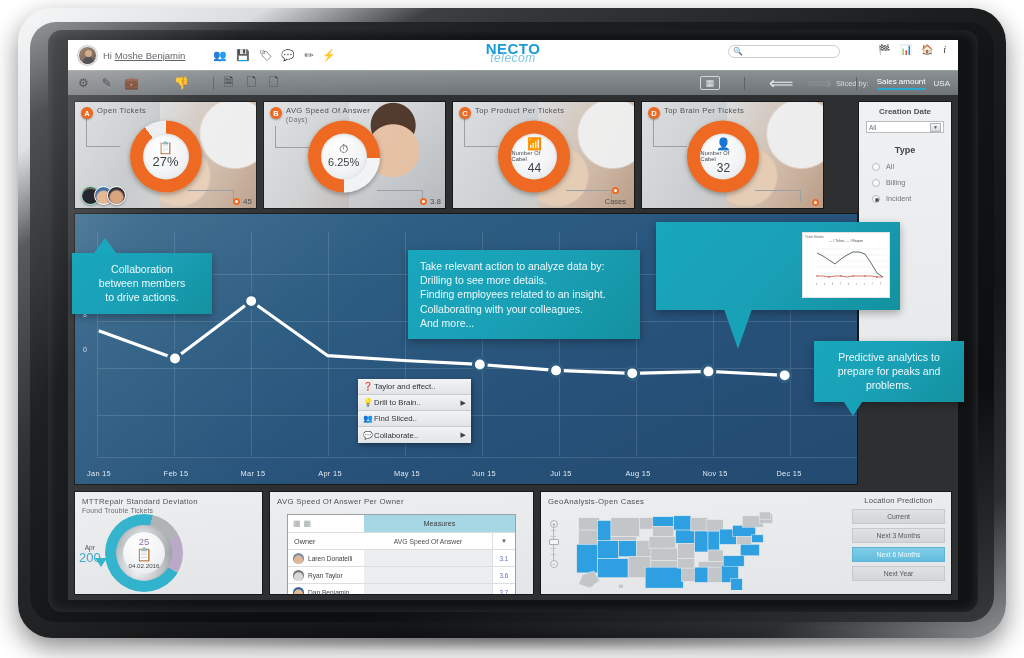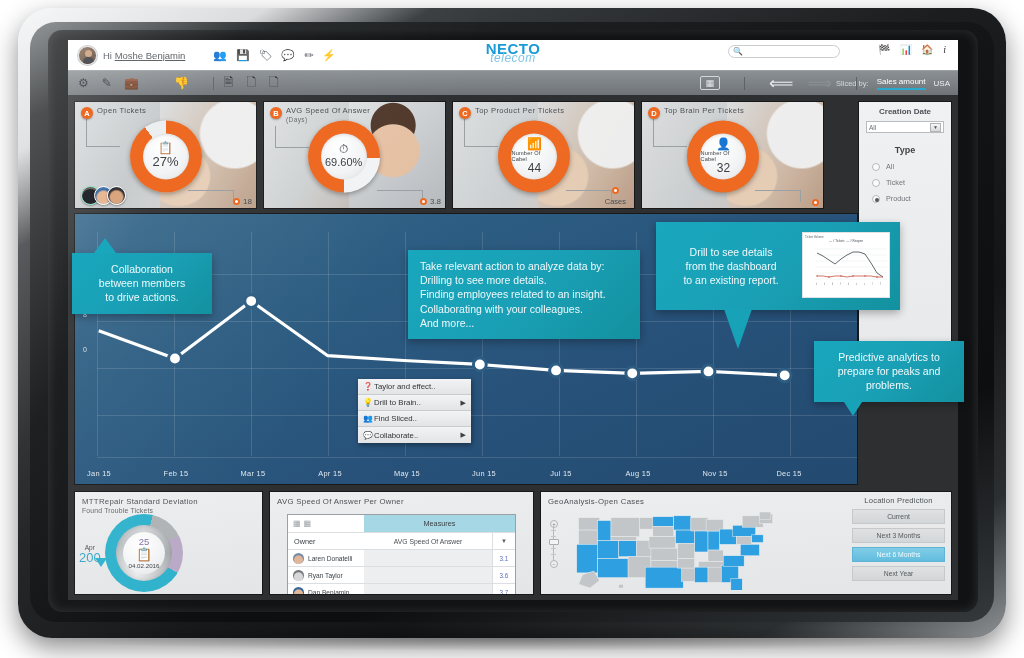--- a/index.html
+++ b/index.html
@@ -428,42 +428,42 @@
         <div class="donut-wrap">
           <div class="donut" style="background: conic-gradient(#ee6a22 0 90%, #eceeef 90% 100%)"></div>
           <div class="donut-hole">
             <span class="donut-icon">📋</span>
             <span class="donut-val">27%</span>
           </div>
         </div>
         <div class="kpi-foot-line"></div>
         <div class="kpi-footer">
           <span class="kpi-dot"></span>
-          <span class="kpi-foot-val">18</span>
+          <span class="kpi-foot-val">45</span>
         </div>
         <div class="kpi-avatars">
           <span class="av a1"></span>
           <span class="av a2"></span>
           <span class="av a3"></span>
         </div>
       </div>
 
       <div class="kpi-card bg2">
         <div class="kpi-photo face"></div>
         <div class="kpi-badge">B</div>
         <div class="kpi-title">
           <span>AVG Speed Of Answer</span>
           <span class="sub">(Days)</span>
         </div>
         <div class="kpi-leader" style="top:24px;height:22px"></div>
         <div class="donut-wrap" style="left:44%">
           <div class="donut" style="background: conic-gradient(from 180deg, #ee6a22 0 75.83%, #f2f3f4 75.83% 100%)"></div>
           <div class="donut-hole">
             <span class="donut-icon">⏱</span>
-            <span class="donut-val small">69.60%</span>
+            <span class="donut-val small">6.25%</span>
           </div>
         </div>
         <div class="kpi-foot-line"></div>
         <div class="kpi-footer">
           <span class="kpi-dot"></span>
           <span class="kpi-foot-val">3.8</span>
         </div>
       </div>
 
       <div class="kpi-card bg3">
@@ -517,25 +517,25 @@
         <span class="flt-caret">▼</span>
       </div>
       <div class="flt-group-title">Type</div>
 
       <div class="radio-row">
         <span class="radio"></span>
         <span class="radio-lbl">All</span>
       </div>
       <div class="radio-row">
         <span class="radio"></span>
-        <span class="radio-lbl">Ticket</span>
+        <span class="radio-lbl">Billing</span>
       </div>
       <div class="radio-row">
         <span class="radio on"></span>
-        <span class="radio-lbl">Product</span>
+        <span class="radio-lbl">Incident</span>
       </div>
 
       <div class="flt-lower">
         <div class="radio-row">
           <span class="radio"></span>
           <span class="radio-lbl">Low</span>
         </div>
         <div class="radio-row">
           <span class="radio"></span>
           <span class="radio-lbl">Medium</span>
@@ -760,21 +760,20 @@
 <div class="callout" id="callout-collab">
   <div class="txt">Collaboration<br>between members<br>to drive actions.</div>
   <div class="tail-up" style="left:22px; top:-15px;"></div>
 </div>
 
 <div class="callout" id="callout-action">
   <div class="txt">Take relevant action to analyze data by:<br>Drilling to see more details.<br>Finding employees related to an insight.<br>Collaborating with your colleagues.<br>And more...</div>
 </div>
 
 <div class="callout" id="callout-drill">
-  <div class="txt" style="width:150px;text-align:center">Drill to see details<br>from the dashboard<br>to an existing report.</div>
   <div id="drill-thumb">
     <div class="t-title">Ticket Volume</div>
     <div class="legend">— # Tickets &nbsp;— # Reopen</div>
     <svg viewBox="0 0 84 44" width="84" height="44">
       <g stroke="#dfe2e4" stroke-width="0.4">
         <line x1="10" y1="6" x2="82" y2="6"></line>
           <line x1="10" y1="12" x2="82" y2="12"></line>
         <line x1="10" y1="18" x2="82" y2="18"></line>
           <line x1="10" y1="24" x2="82" y2="24"></line>
         <line x1="10" y1="30" x2="82" y2="30"></line>

